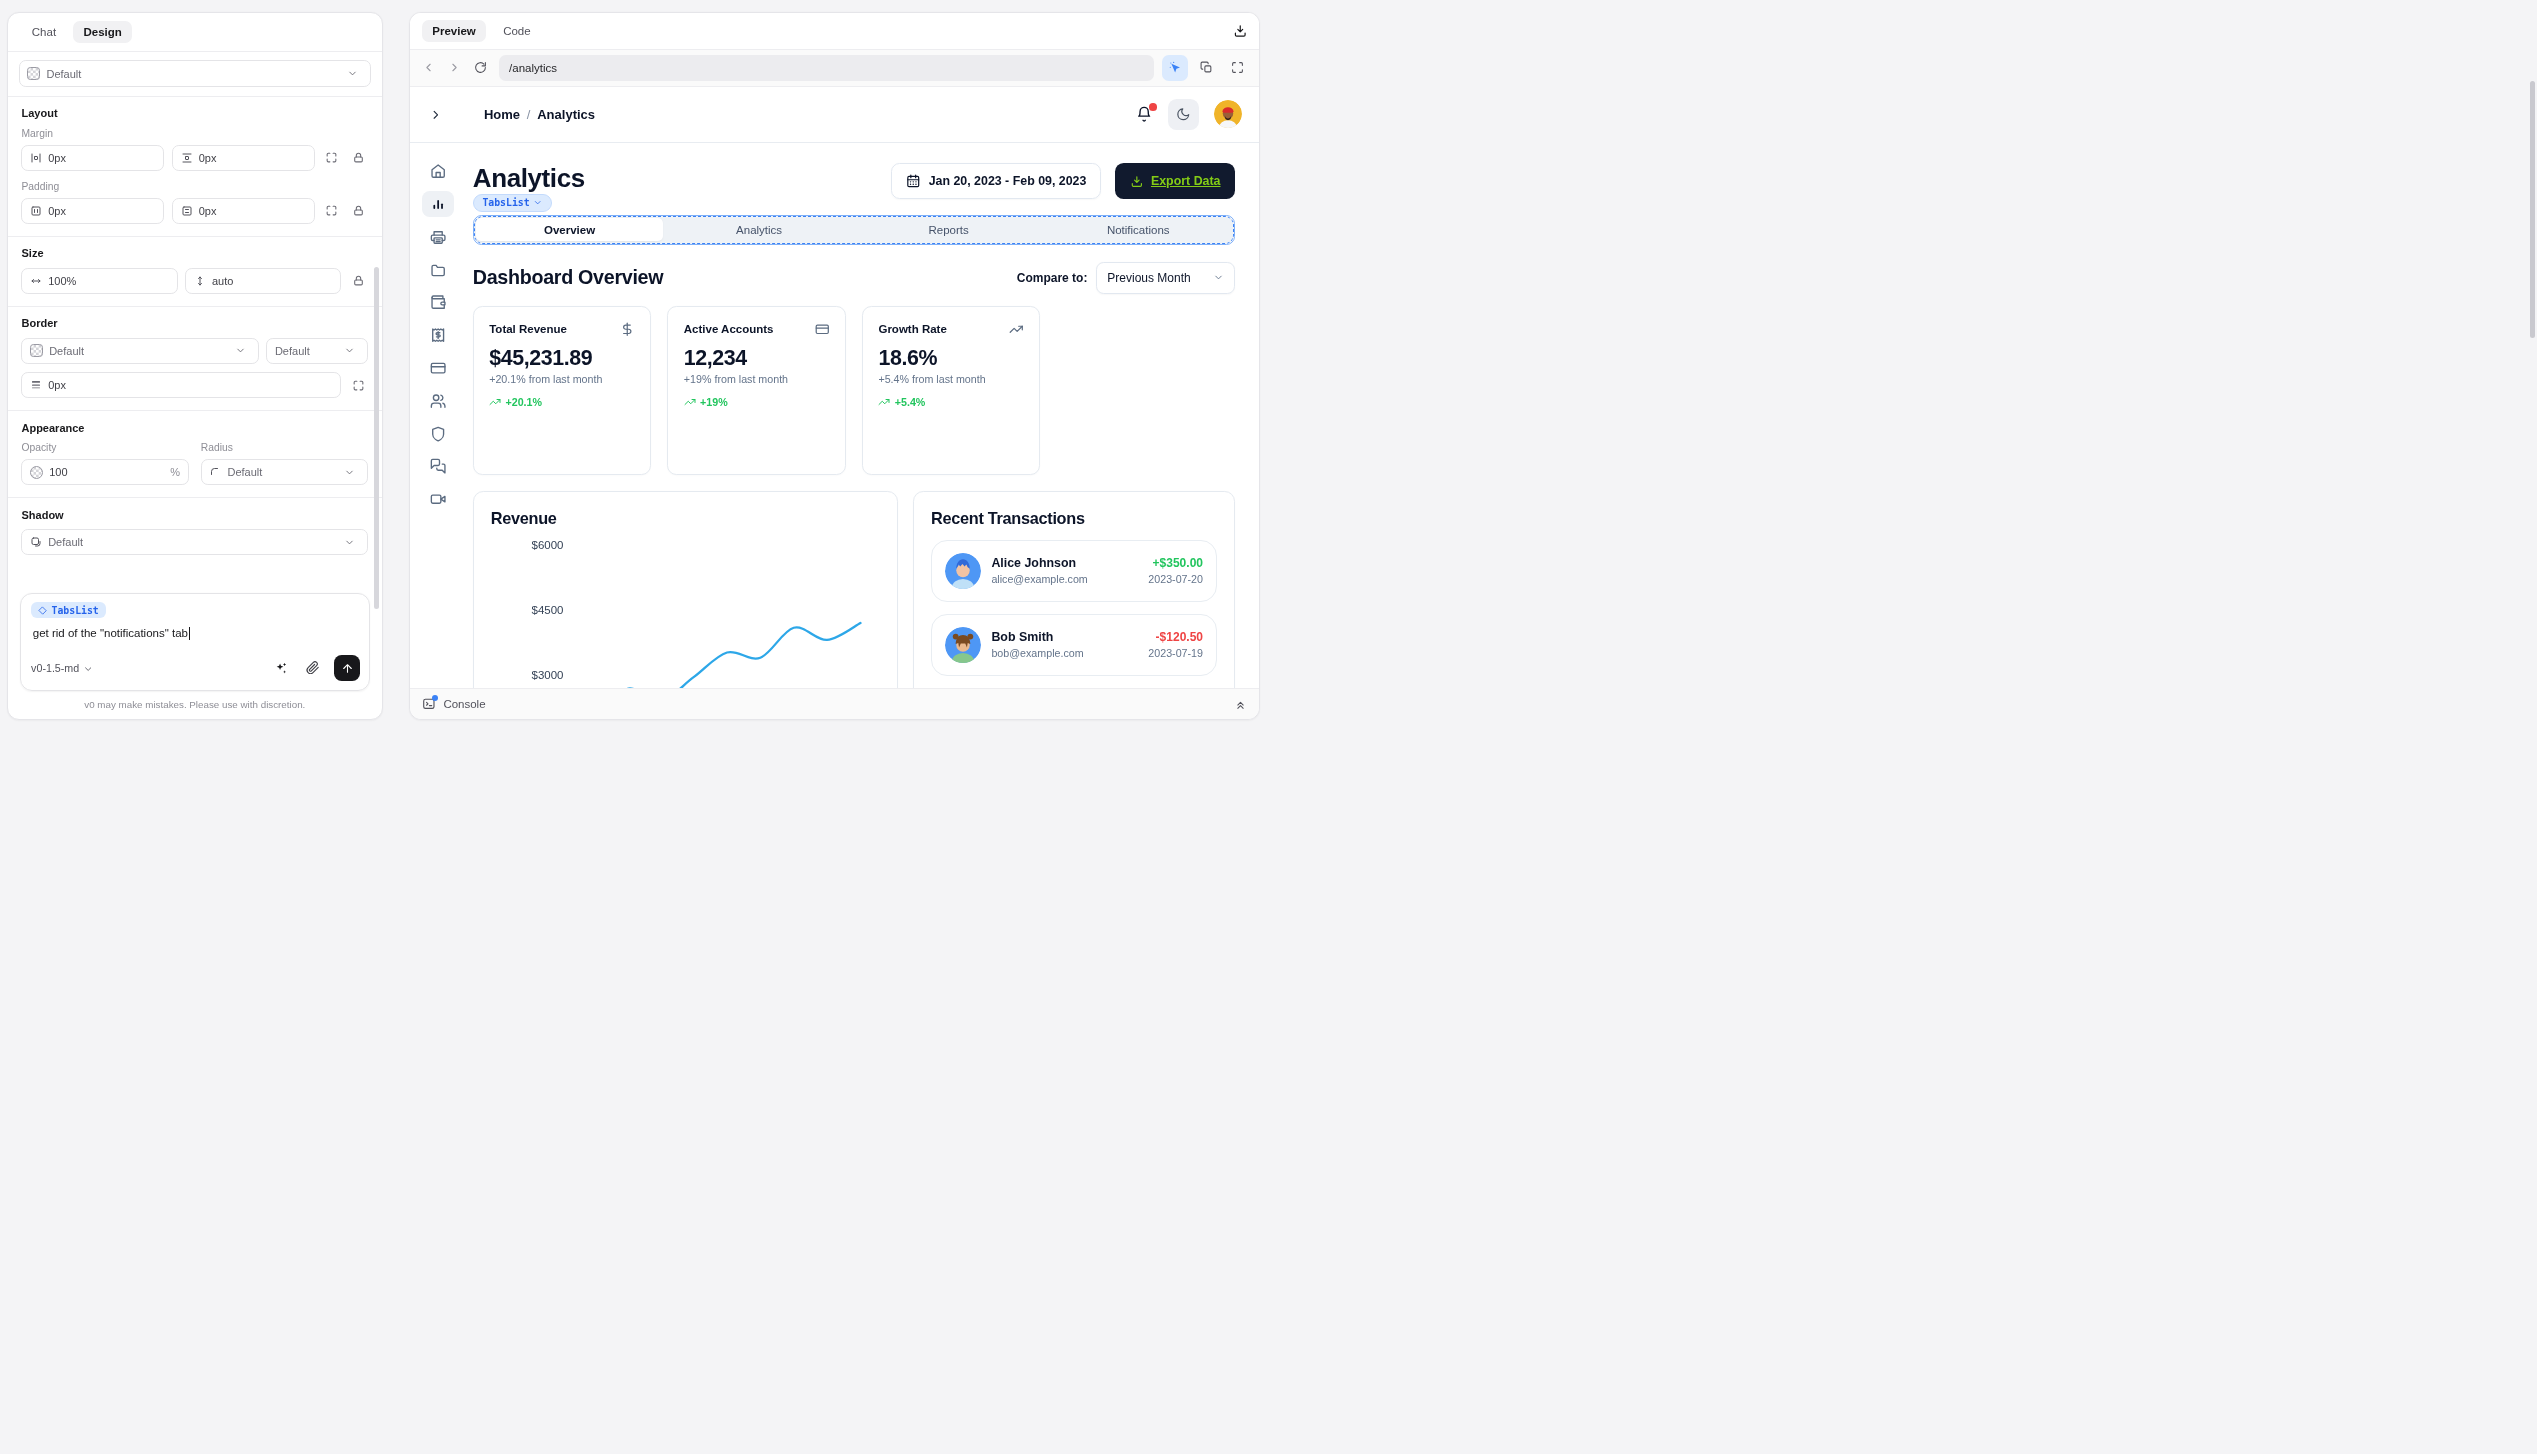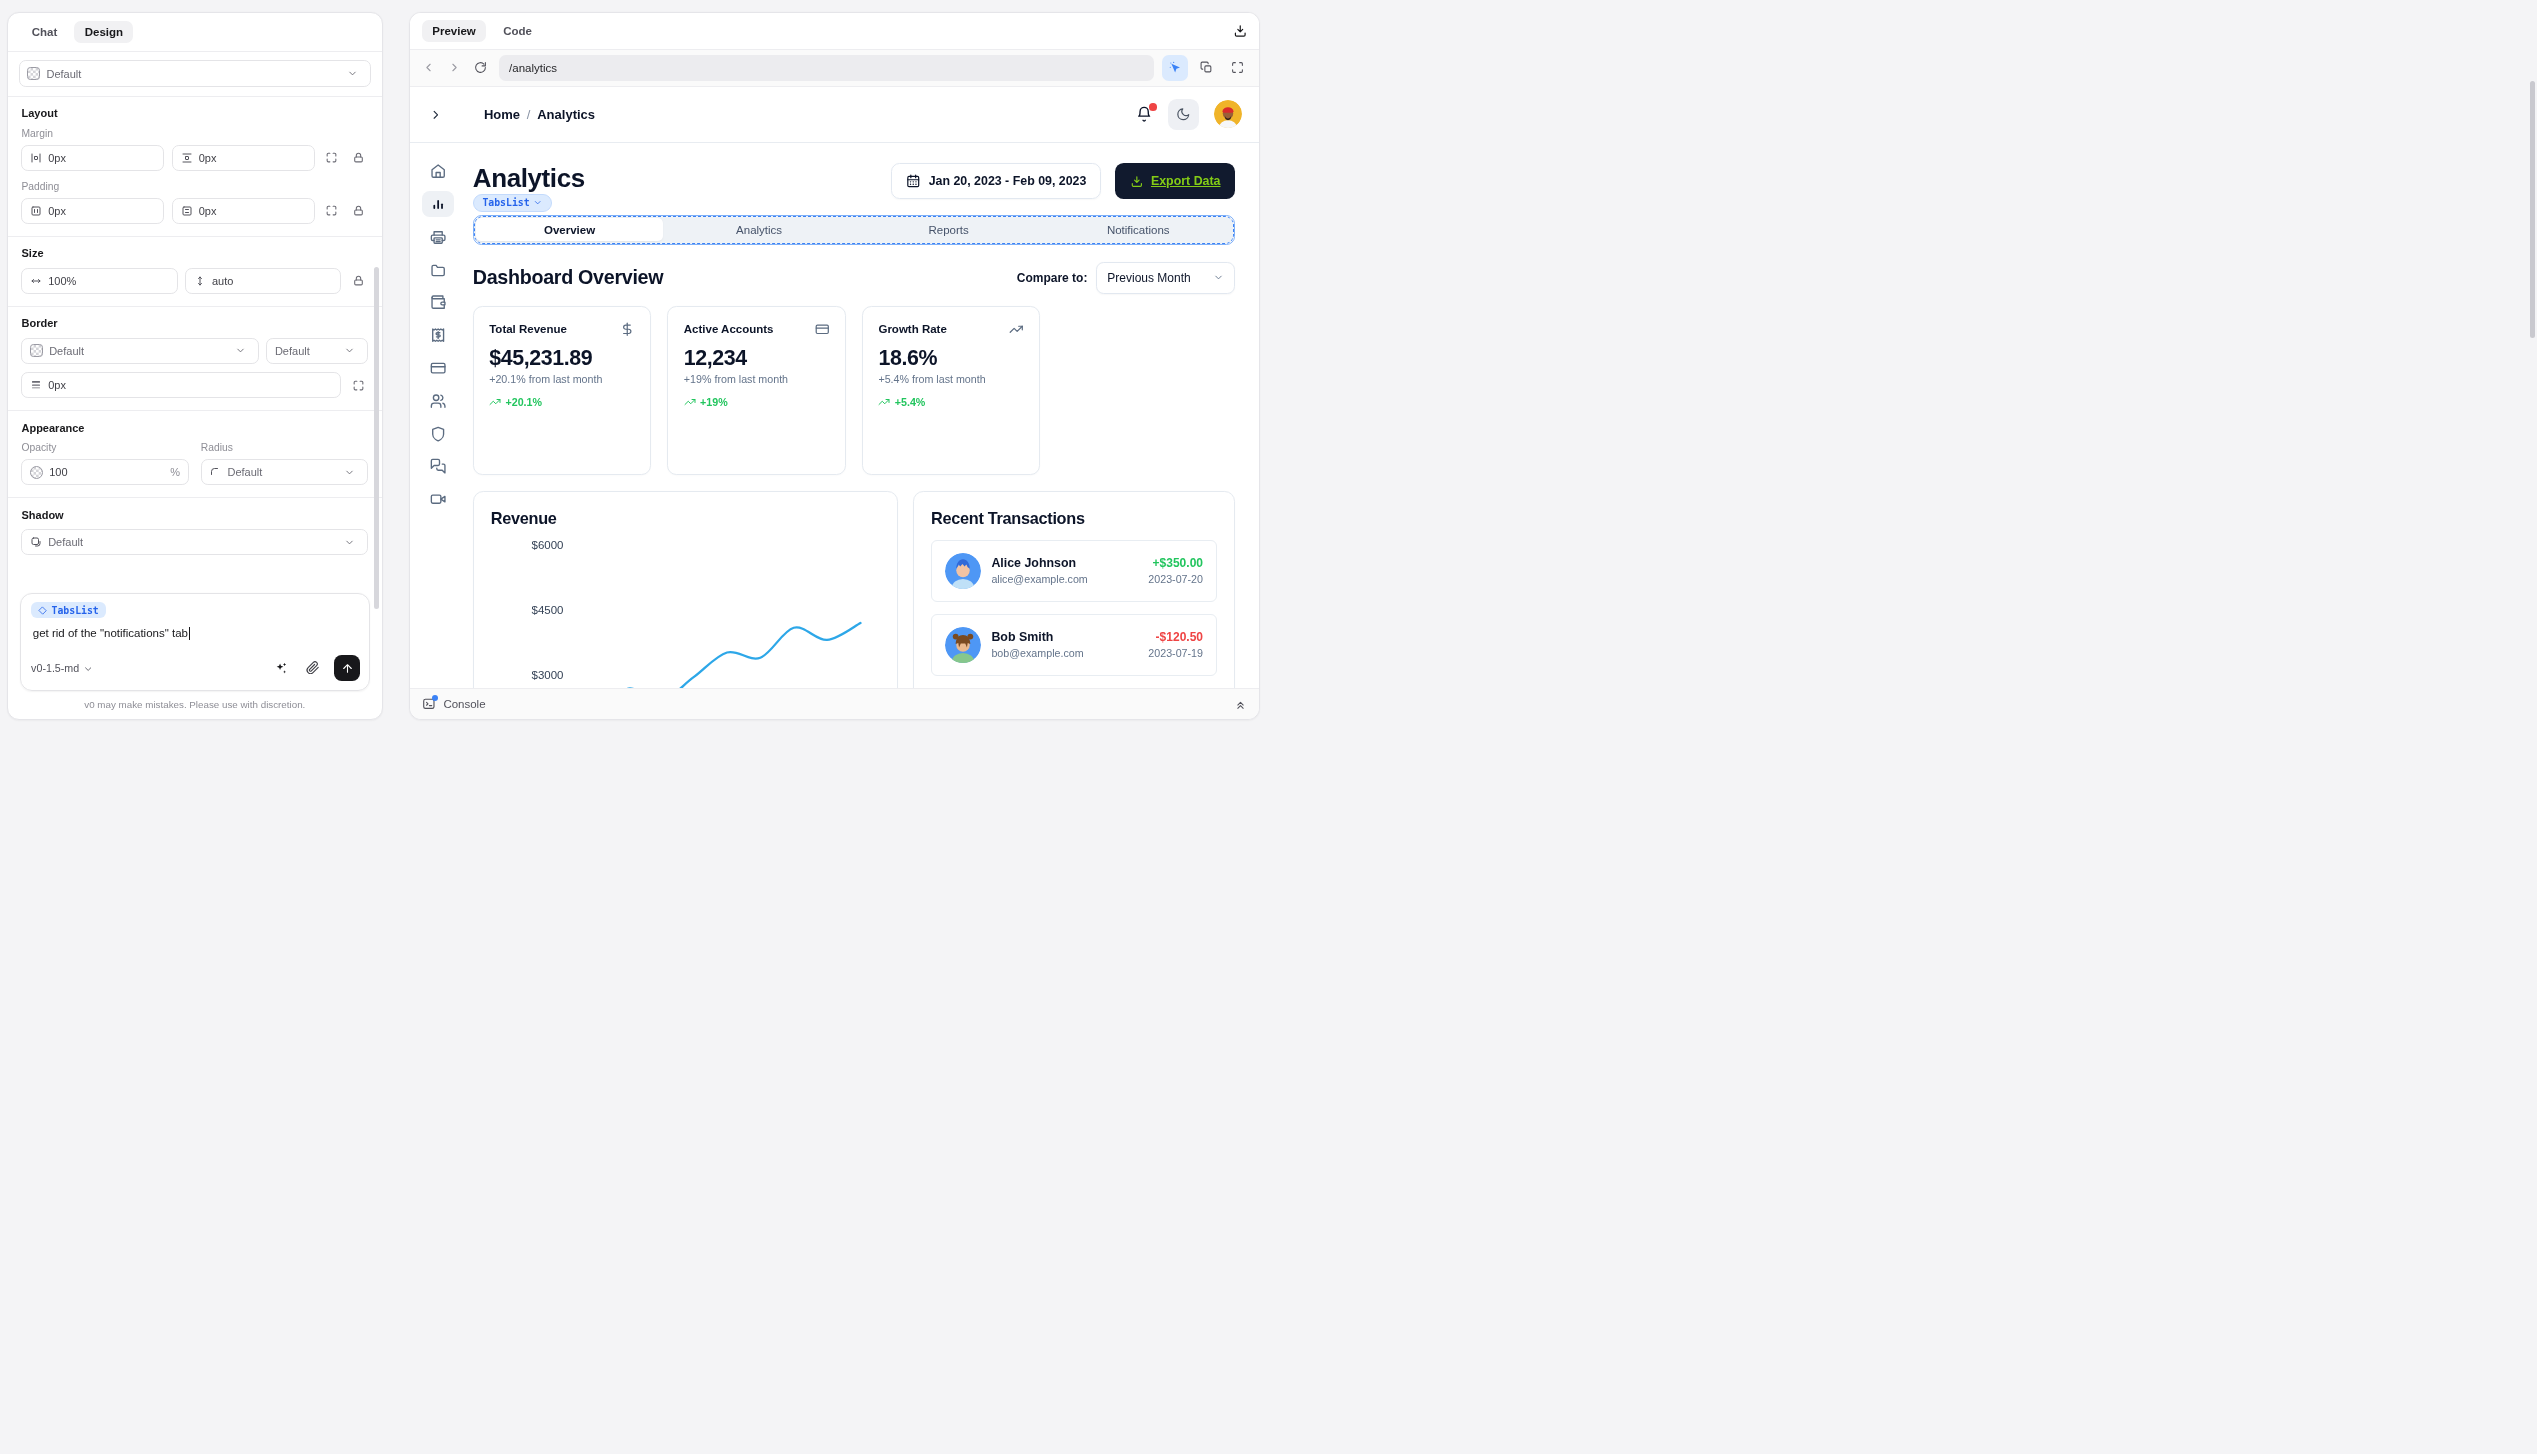--- a/index.html
+++ b/index.html
@@ -2,21 +2,21 @@
 <html style="font-size:13.7px"><head>
 <meta charset="utf-8">
 <style>
   * { margin:0; padding:0; box-sizing:border-box; }
   html,body { width:1269px; height:727px; background:#f4f4f6; font-family:"Liberation Sans", sans-serif; overflow:hidden; }
   .panel { position:absolute; background:#fff; border:0.9px solid #e5e5e9; border-radius:12px; box-shadow:0 0.9px 1.7px rgba(0,0,0,.04); }
 
   
   .lp { left:6.8px; top:12px; width:376px; height:708px; display:flex; flex-direction:column; overflow:hidden; }
   .lp-tabs { display:flex; align-items:center; gap:6.8px; padding:7.7px 13.7px; border-bottom:0.9px solid #ededf0; }
-  .lp-tab { font-size:11.5px; color:#52525b; padding:5.1px 10.3px; border-radius:6.8px; font-weight:700; cursor:pointer; }
+  .lp-tab { font-size:11.5px; color:#52525b; padding:5.1px 10.3px; border-radius:6.8px; font-weight:400; cursor:pointer; }
   .lp-tab.active { background:#f1f1f3; color:#18181b; font-weight:600; }
   .lp-select-row { padding:8.6px 11px; border-bottom:0.9px solid #ededf0; }
   .sec { padding:10.3px 13.7px 12px; border-bottom:0.9px solid #ededf0; }
   .sec h3 { font-size:11px; font-weight:700; color:#18181b; margin-bottom:8.6px; }
   .sublabel { font-size:10.3px; color:#8e8e96; margin:5.1px 0 6px; }
   .row { display:flex; align-items:center; gap:7.7px; }
   .field { display:flex; align-items:center; gap:6px; height:26px; border:0.9px solid #e4e4e7; border-radius:6.8px; padding:0 7.7px; font-size:11px; color:#52525b; background:#fff; flex:1; min-width:0; }
   .field .val { color:#3f3f46; }
   .field .suffix { margin-left:auto; color:#8e8e96; }
   .field .chev { margin-left:auto; }
@@ -88,21 +88,21 @@
   .stat-card { border:0.9px solid #e5eaf0; border-radius:9.4px; padding:14.5px 15.4px; height:169px; box-shadow:0 0.9px 1.7px rgba(0,0,0,.02); }
   .stat-top { display:flex; align-items:center; justify-content:space-between; font-size:11.5px; font-weight:600; color:#0c1428; }
   .stat-top .sic { color:#5b6b80; }
   .stat-value { font-size:21.4px; font-weight:800; color:#0c1428; letter-spacing:-0.4px; margin-top:9.4px; }
   .stat-sub { font-size:10.7px; color:#64748b; margin-top:2.6px; }
   .stat-trend { display:flex; align-items:center; gap:4.3px; font-size:10.7px; font-weight:600; color:#22c55e; margin-top:11px; }
 
   .charts-grid { display:grid; grid-template-columns:1.32fr 1fr; gap:15.4px; margin-top:16.3px; }
   .chart-card { border:0.9px solid #e5eaf0; border-radius:10.3px; padding:16.3px 17px; min-height:282px; box-shadow:0 0.9px 1.7px rgba(0,0,0,.02); }
   .card-title { font-size:16.3px; font-weight:800; color:#0c1428; letter-spacing:-0.3px; }
-  .txn-row { display:flex; align-items:center; gap:10.3px; border:0.9px solid #e8edf2; border-radius:6px; padding:12px 13px; margin-top:12px; }
+  .txn-row { display:flex; align-items:center; gap:10.3px; border:0.9px solid #e8edf2; border-radius:16px; padding:12px 13px; margin-top:12px; }
   .txn-name { font-size:12.4px; font-weight:700; color:#0c1428; }
   .txn-email { font-size:10.7px; color:#64748b; margin-top:2.6px; }
   .txn-right { margin-left:auto; text-align:right; }
   .txn-amount { font-size:12px; font-weight:700; }
   .txn-date { font-size:10.7px; color:#64748b; margin-top:2.6px; }
   .avatar42 { width:36px; height:36px; border-radius:50%; overflow:hidden; flex:none; }
 
   .console-bar { height:31px; background:#fafafa; border-top:0.9px solid #ededf0; display:flex; align-items:center; padding:0 12px; border-radius:0 0 11px 11px; flex:none; }
   .console-label { display:flex; align-items:center; gap:7.7px; font-size:11.5px; color:#52525b; font-weight:500; }
   .console-ic { position:relative; color:#52525b; display:flex; }

